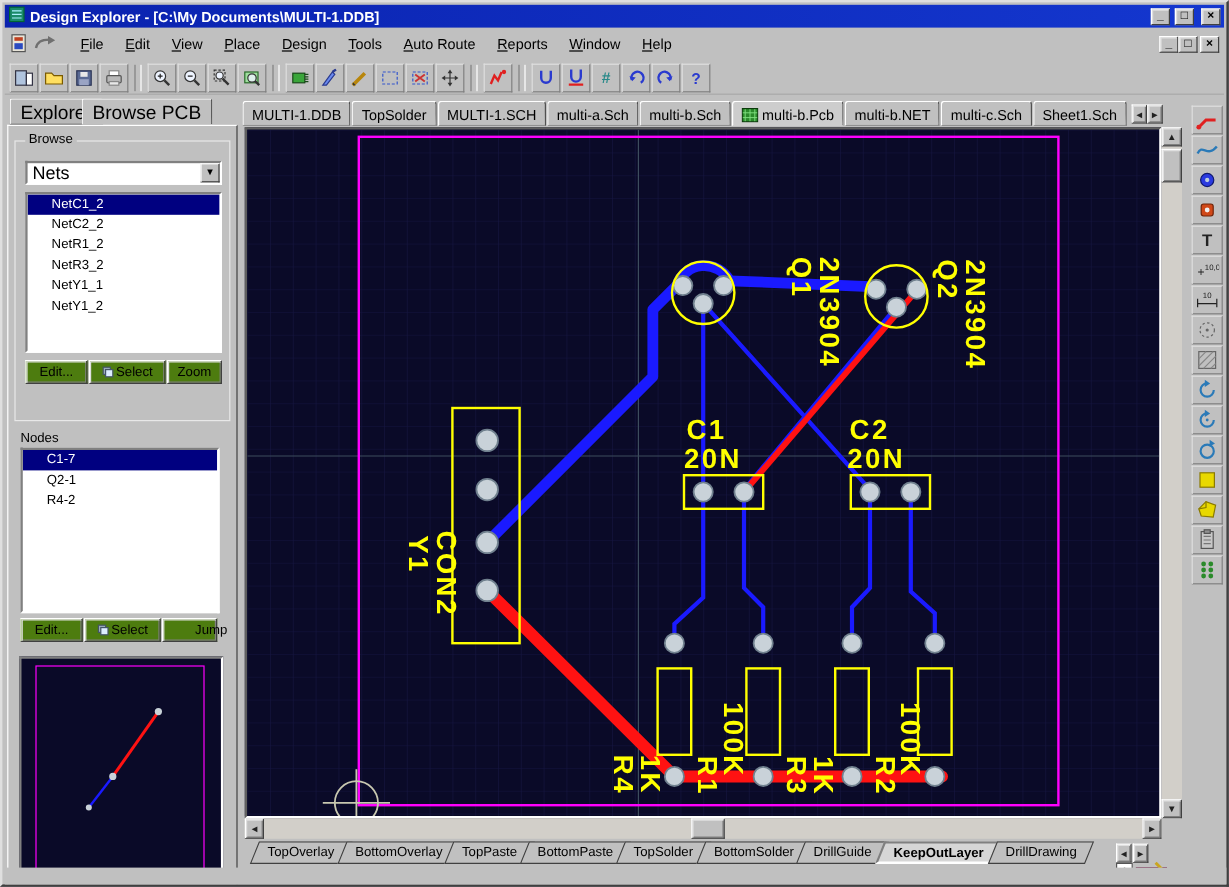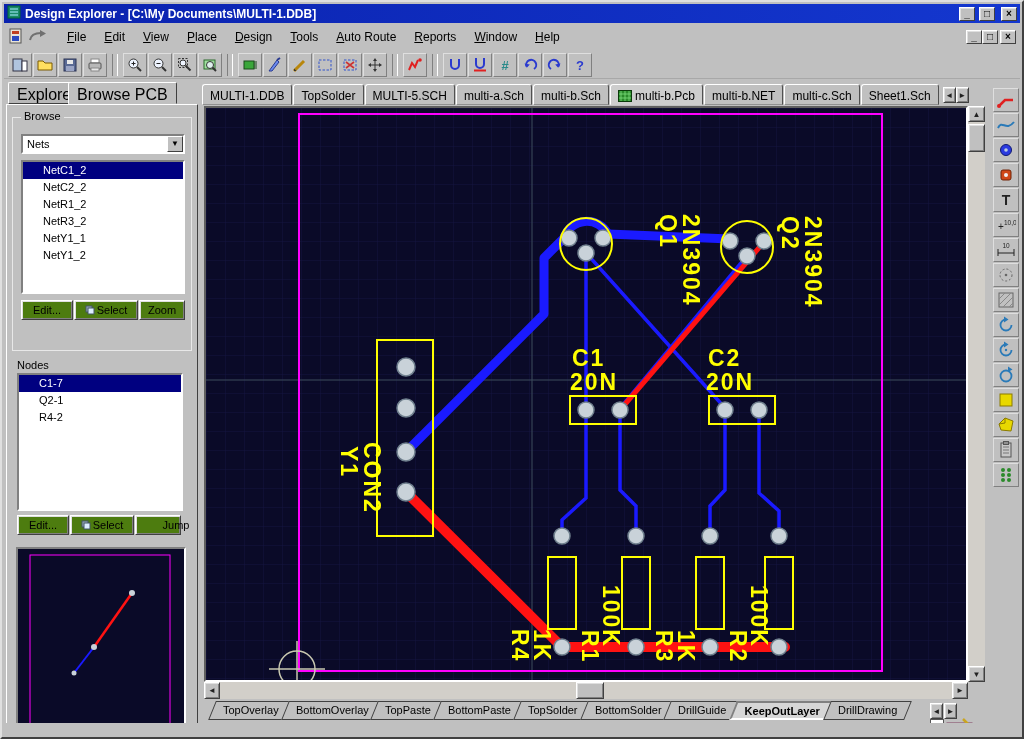--- a/index.html
+++ b/index.html
@@ -37,21 +37,21 @@
   .panel { left:4px; top:78px; width:192px; height:657px; }
   .ptab { position:absolute; top:2px; height:22px; padding:3px 8px; background:#c0c0c0;
     border:1px solid; border-color:#ffffff #404040 #c0c0c0 #ffffff; border-radius:2px 2px 0 0; font-size:16px; }
   .ptab.inactive { border-bottom:1px solid #404040; background:#b8b8b8; }
   .panel-body { position:absolute; top:24px; left:0; width:192px; height:633px; background:#c0c0c0;
     border:1px solid; border-color:#ffffff #404040 #404040 #ffffff; }
   .groupbox { position:absolute; left:5px; top:12px; width:180px; height:234px; border:1px groove #e8e8e8; }
   .grouplabel { position:absolute; top:-8px; left:8px; background:#c0c0c0; padding:0 3px; font-size:11px; }
   .combo { position:absolute; left:8px; top:16px; width:164px; height:20px; background:#fff;
     border:2px solid; border-color:#808080 #ffffff #ffffff #808080; display:flex; align-items:center; }
-  .combo .val { flex:1; padding-left:4px; font-size:11px; }
+  .combo .val { flex:1; padding-left:4px; font-size:15px; }
   .combo .drop { width:16px; height:16px; background:#c0c0c0; border:1px solid; border-color:#ffffff #404040 #404040 #ffffff;
     font-size:8px; text-align:center; line-height:14px; }
   .listbox { position:absolute; background:#fff; border:2px solid; border-color:#808080 #ffffff #ffffff #808080;
     font-size:11px; overflow:hidden; }
   .lrow { height:17px; line-height:17px; padding-left:20px; white-space:nowrap; }
   .lrow.sel { background:#000080; color:#fff; }
   .btn { height:20px; background:#4d7c0f; border:1px solid; border-color:#ffffff #404040 #404040 #ffffff;
     box-shadow:inset 1px 1px 0 #dfdfdf, inset -1px -1px 0 #808080;
     font-size:11px; display:inline-flex; align-items:center; justify-content:center; gap:2px; vertical-align:top; }
   .label11 { font-size:11px; }
@@ -338,21 +338,21 @@
         <circle cx="76" cy="98" r="3" fill="#c9d2d9"></circle>
         <circle cx="56" cy="124" r="2.5" fill="#c9d2d9"></circle>
       </svg>
     </div>
   </div>
 </div>
 
 <div class="abs doctabs">
   <span class="dtab">MULTI-1.DDB</span>
   <span class="dtab">TopSolder</span>
-  <span class="dtab">MULTI-5.SCH</span>
+  <span class="dtab">MULTI-1.SCH</span>
   <span class="dtab">multi-a.Sch</span>
   <span class="dtab">multi-b.Sch</span>
   <span class="dtab active">
     <svg width="14" height="12">
         <rect x="0.5" y="0.5" width="13" height="11" fill="#2a8a2a" stroke="#0a3a0a"></rect>
         <path d="M3 1 V11 M7 1 V11 M11 1 V11 M1 4 H13 M1 8 H13" stroke="#7fdf7f" stroke-width="0.8"></path>
       </svg>
     <span>multi-b.Pcb</span>
   </span>
   <span class="dtab">multi-b.NET</span>

